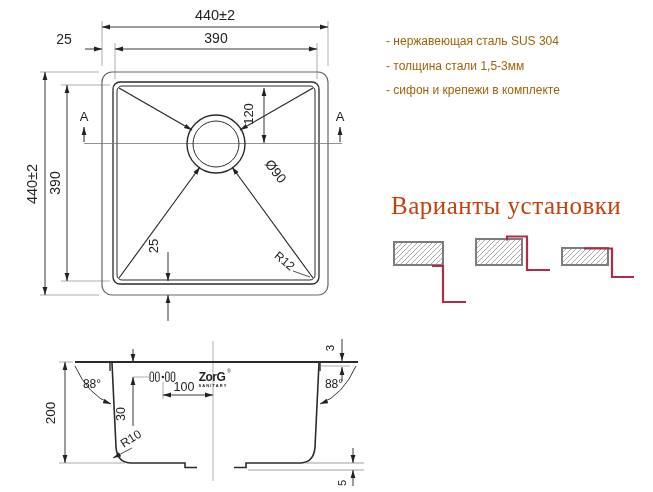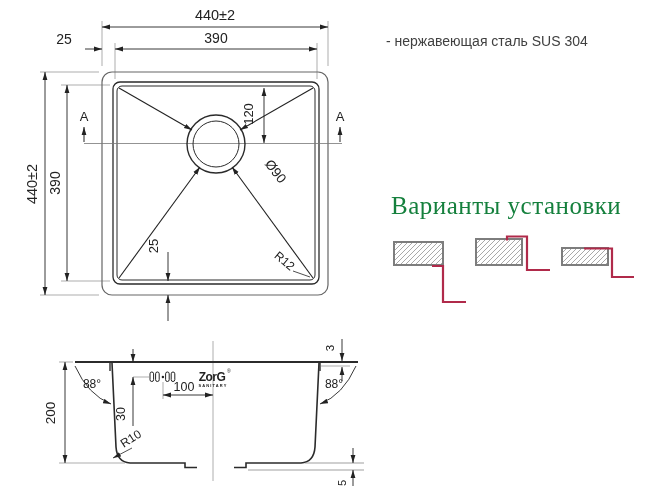--- a/index.html
+++ b/index.html
@@ -1,21 +1,21 @@
 <!DOCTYPE html>
 <html><head>
 <meta charset="utf-8">
 <style>
   html,body{margin:0;padding:0;background:#fff;}
   #stage{position:relative;width:653px;height:492px;background:#ffffff;overflow:hidden;
          font-family:"Liberation Sans",sans-serif;}
   svg{position:absolute;left:0;top:0;}
   svg text{font-family:"Liberation Sans",sans-serif;fill:#222;}
-  .specs{position:absolute;left:386px;top:29px;color:#404040;font-size:14px;line-height:24.5px;}
-  .heading{position:absolute;left:391px;top:192px;color:#15803d;font-size:25px;letter-spacing:0.5px;
+  .specs{position:absolute;left:386px;top:29px;color:#a16207;font-size:12px;line-height:24.5px;}
+  .heading{position:absolute;left:391px;top:192px;color:#c2410c;font-size:25px;letter-spacing:0.5px;
            font-family:"Liberation Serif",serif;}
 </style>
 </head>
 <body>
 
 <div id="stage">
 
   <svg width="653" height="492" viewBox="0 0 653 492">
     <defs>
       <pattern id="hatch" patternUnits="userSpaceOnUse" width="5" height="5">
@@ -154,17 +154,19 @@
       </g>
       <g>
         <rect x="562" y="248" width="46" height="17" fill="url(#hatch)" stroke-width="2" stroke="#7d7d7d"></rect>
         <path d="M584,248.5 L612,248.5 L612,277 L634,277" fill="none" stroke-width="2.2" stroke="#b02a4a"></path>
       </g>
     </g>
   </svg>
 
   <div class="specs">
     <div>- нержавеющая сталь SUS 304</div>
+    <div>- толщина стали 1,5-3мм</div>
+    <div>- сифон и крепежи в комплекте</div>
   </div>
 
   <div class="heading">Варианты установки</div>
 
 </div>
 
 </body></html>

